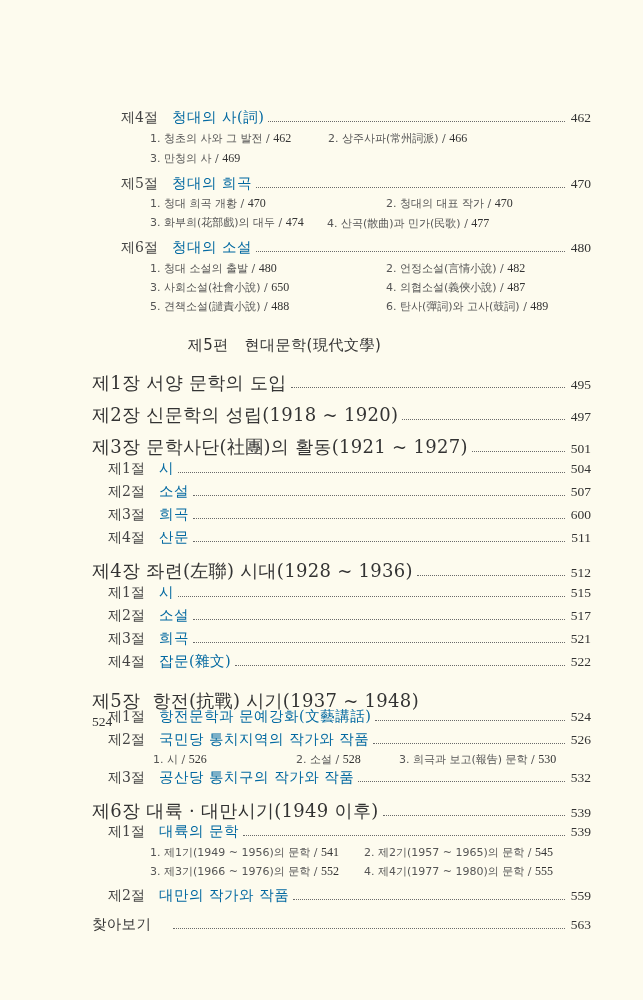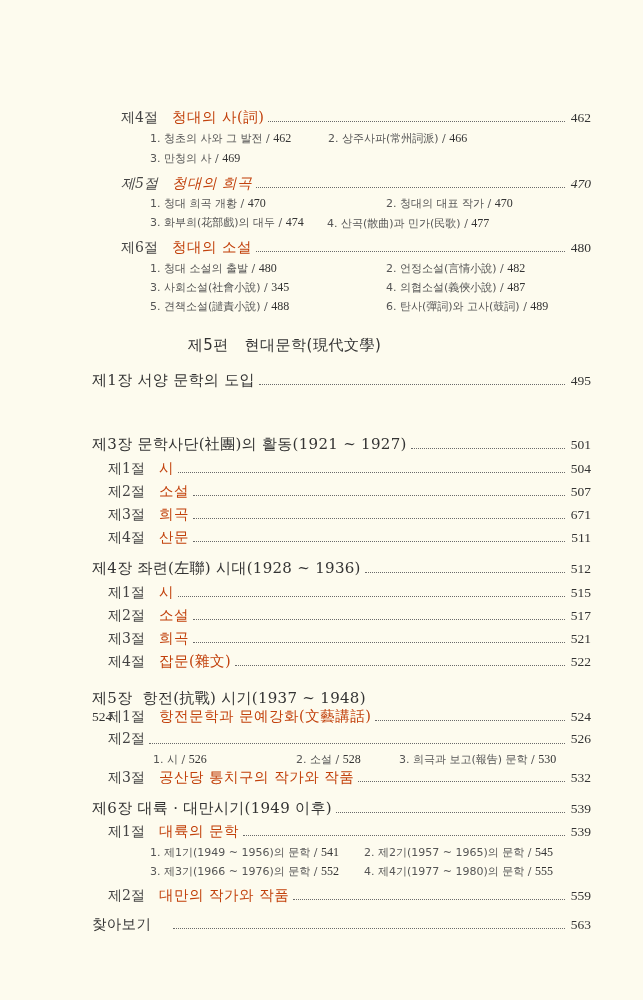--- a/index.html
+++ b/index.html
@@ -14,22 +14,22 @@
   .row {
     position: absolute; display: flex; align-items: baseline;
     white-space: nowrap;
   }
   .row .lead {
     flex: 1; overflow: hidden; margin: 0 6px 0 4px;
     border-bottom: 1.5px dotted #6a6a6a; height: 0; align-self: center; transform: translateY(4px);
   }
   .row .pg { font-family: "Liberation Serif", serif; font-size: 13.5px; color: #333; }
   .sec-num { font-size: 14px; color: #444; }
-  .sec-title { font-size: 14.5px; color: #c2410c; margin-left: 14px; letter-spacing: 0.5px; }
-  .ch-title { font-size: 15px; color: #333; letter-spacing: 0.3px; }
+  .sec-title { font-size: 14.5px; color: #0369a1; margin-left: 14px; letter-spacing: 0.5px; }
+  .ch-title { font-size: 18px; color: #333; letter-spacing: 0.3px; }
   .sub {
     position: absolute; font-size: 11px; color: #555;
     font-family: "DejaVu Sans", "Liberation Sans", sans-serif; white-space: nowrap;
   }
   .sub .n { font-family: "Liberation Serif", serif; font-size: 12px; color: #333; }
   .part {
     position: absolute; left: 0; width: 543px; top: 336px; text-align: center;
     font-family: "DejaVu Sans", "Liberation Sans", sans-serif; font-size: 15px; color: #333;
     letter-spacing: 0.5px;
   }
@@ -42,52 +42,57 @@
   <div class="row" style="left:108px; top:108px; width:470px;">
     <span class="sec-num">제4절</span>
     <span class="sec-title">청대의 사(詞)</span>
     <span class="lead"></span>
     <span class="pg">462</span>
   </div>
   <div class="sub" style="left:137px; top:131px;"><span>1. 청초의 사와 그 발전</span> / <span class="n">462</span></div>
   <div class="sub" style="left:315px; top:131px;"><span>2. 상주사파(常州詞派)</span> / <span class="n">466</span></div>
   <div class="sub" style="left:137px; top:151px;"><span>3. 만청의 사</span> / <span class="n">469</span></div>
 
-  <div class="row" style="left:108px; top:174px; width:470px;font-style:italic;">
+  <div class="row" style="left:108px; top:174px; width:470px;">
     <span class="sec-num">제5절</span>
     <span class="sec-title">청대의 희곡</span>
     <span class="lead"></span>
     <span class="pg">470</span>
   </div>
   <div class="sub" style="left:137px; top:196px;"><span>1. 청대 희곡 개황</span> / <span class="n">470</span></div>
   <div class="sub" style="left:373px; top:196px;"><span>2. 청대의 대표 작가</span> / <span class="n">470</span></div>
   <div class="sub" style="left:137px; top:215px;"><span>3. 화부희(花部戲)의 대두</span> / <span class="n">474</span></div>
   <div class="sub" style="left:314px; top:216px;"><span>4. 산곡(散曲)과 민가(民歌)</span> / <span class="n">477</span></div>
 
   <div class="row" style="left:108px; top:238px; width:470px;">
     <span class="sec-num">제6절</span>
     <span class="sec-title">청대의 소설</span>
     <span class="lead"></span>
     <span class="pg">480</span>
   </div>
   <div class="sub" style="left:137px; top:261px;"><span>1. 청대 소설의 출발</span> / <span class="n">480</span></div>
   <div class="sub" style="left:373px; top:261px;"><span>2. 언정소설(言情小說)</span> / <span class="n">482</span></div>
-  <div class="sub" style="left:137px; top:280px;"><span>3. 사회소설(社會小說)</span> / <span class="n">345</span></div>
+  <div class="sub" style="left:137px; top:280px;"><span>3. 사회소설(社會小說)</span> / <span class="n">650</span></div>
   <div class="sub" style="left:373px; top:280px;"><span>4. 의협소설(義俠小說)</span> / <span class="n">487</span></div>
   <div class="sub" style="left:137px; top:299px;"><span>5. 견책소설(譴責小說)</span> / <span class="n">488</span></div>
   <div class="sub" style="left:373px; top:299px;"><span>6. 탄사(彈詞)와 고사(鼓詞)</span> / <span class="n">489</span></div>
 
   <div class="part" style="white-space:pre;">제5편   현대문학(現代文學)</div>
 
   <div class="row" style="left:79px; top:371px; width:499px;">
     <span class="ch-title">제1장 서양 문학의 도입</span>
     <span class="lead"></span>
     <span class="pg">495</span>
   </div>
 
+  <div class="row" style="left:79px; top:403px; width:499px;">
+    <span class="ch-title">제2장 신문학의 성립(1918 ~ 1920)</span>
+    <span class="lead"></span>
+    <span class="pg">497</span>
+  </div>
 
   <div class="row" style="left:79px; top:435px; width:499px;">
     <span class="ch-title">제3장 문학사단(社團)의 활동(1921 ~ 1927)</span>
     <span class="lead"></span>
     <span class="pg">501</span>
   </div>
   <div class="row" style="left:95px; top:459px; width:483px;">
     <span class="sec-num">제1절</span>
     <span class="sec-title">시</span>
     <span class="lead"></span>
@@ -96,21 +101,21 @@
   <div class="row" style="left:95px; top:482px; width:483px;">
     <span class="sec-num">제2절</span>
     <span class="sec-title">소설</span>
     <span class="lead"></span>
     <span class="pg">507</span>
   </div>
   <div class="row" style="left:95px; top:505px; width:483px;">
     <span class="sec-num">제3절</span>
     <span class="sec-title">희곡</span>
     <span class="lead"></span>
-    <span class="pg">671</span>
+    <span class="pg">600</span>
   </div>
   <div class="row" style="left:95px; top:528px; width:483px;">
     <span class="sec-num">제4절</span>
     <span class="sec-title">산문</span>
     <span class="lead"></span>
     <span class="pg">511</span>
   </div>
 
   <div class="row" style="left:79px; top:559px; width:499px;">
     <span class="ch-title">제4장 좌련(左聯) 시대(1928 ~ 1936)</span>
@@ -148,20 +153,21 @@
     <span class="pg">524</span>
   </div>
   <div class="row" style="left:95px; top:707px; width:483px;">
     <span class="sec-num">제1절</span>
     <span class="sec-title">항전문학과 문예강화(文藝講話)</span>
     <span class="lead"></span>
     <span class="pg">524</span>
   </div>
   <div class="row" style="left:95px; top:730px; width:483px;">
     <span class="sec-num">제2절</span>
+    <span class="sec-title">국민당 통치지역의 작가와 작품</span>
     <span class="lead"></span>
     <span class="pg">526</span>
   </div>
   <div class="sub" style="left:140px; top:752px;"><span>1. 시</span> / <span class="n">526</span></div>
   <div class="sub" style="left:283px; top:752px;"><span>2. 소설</span> / <span class="n">528</span></div>
   <div class="sub" style="left:386px; top:752px;"><span>3. 희극과 보고(報告) 문학</span> / <span class="n">530</span></div>
   <div class="row" style="left:95px; top:768px; width:483px;">
     <span class="sec-num">제3절</span>
     <span class="sec-title">공산당 통치구의 작가와 작품</span>
     <span class="lead"></span>

